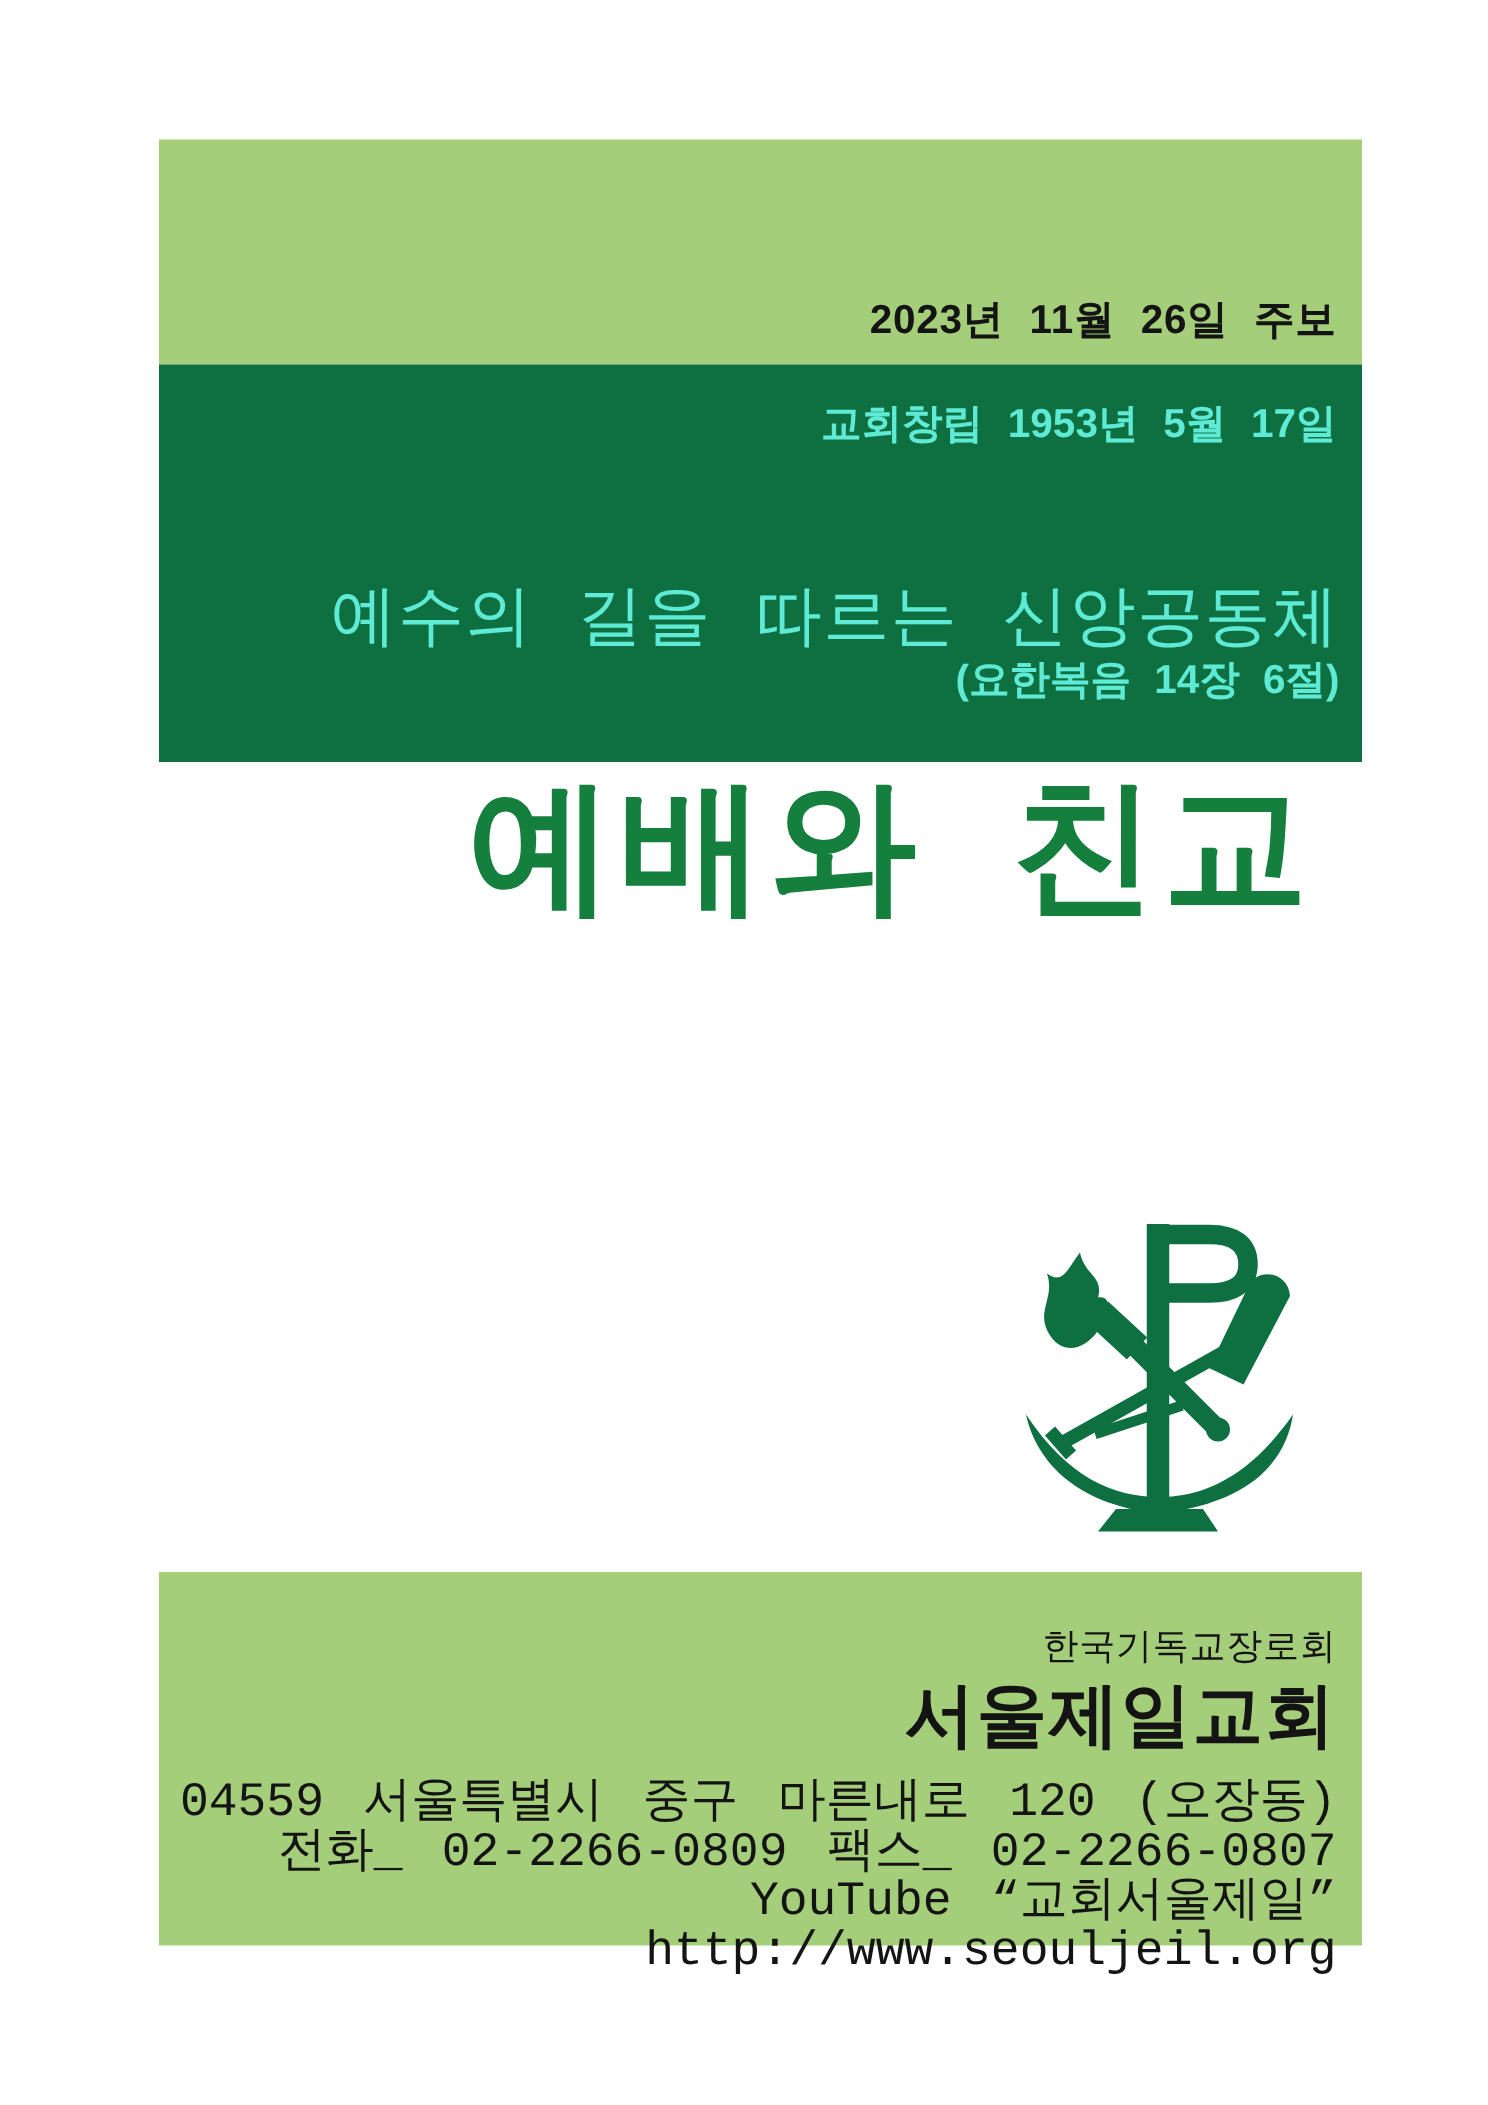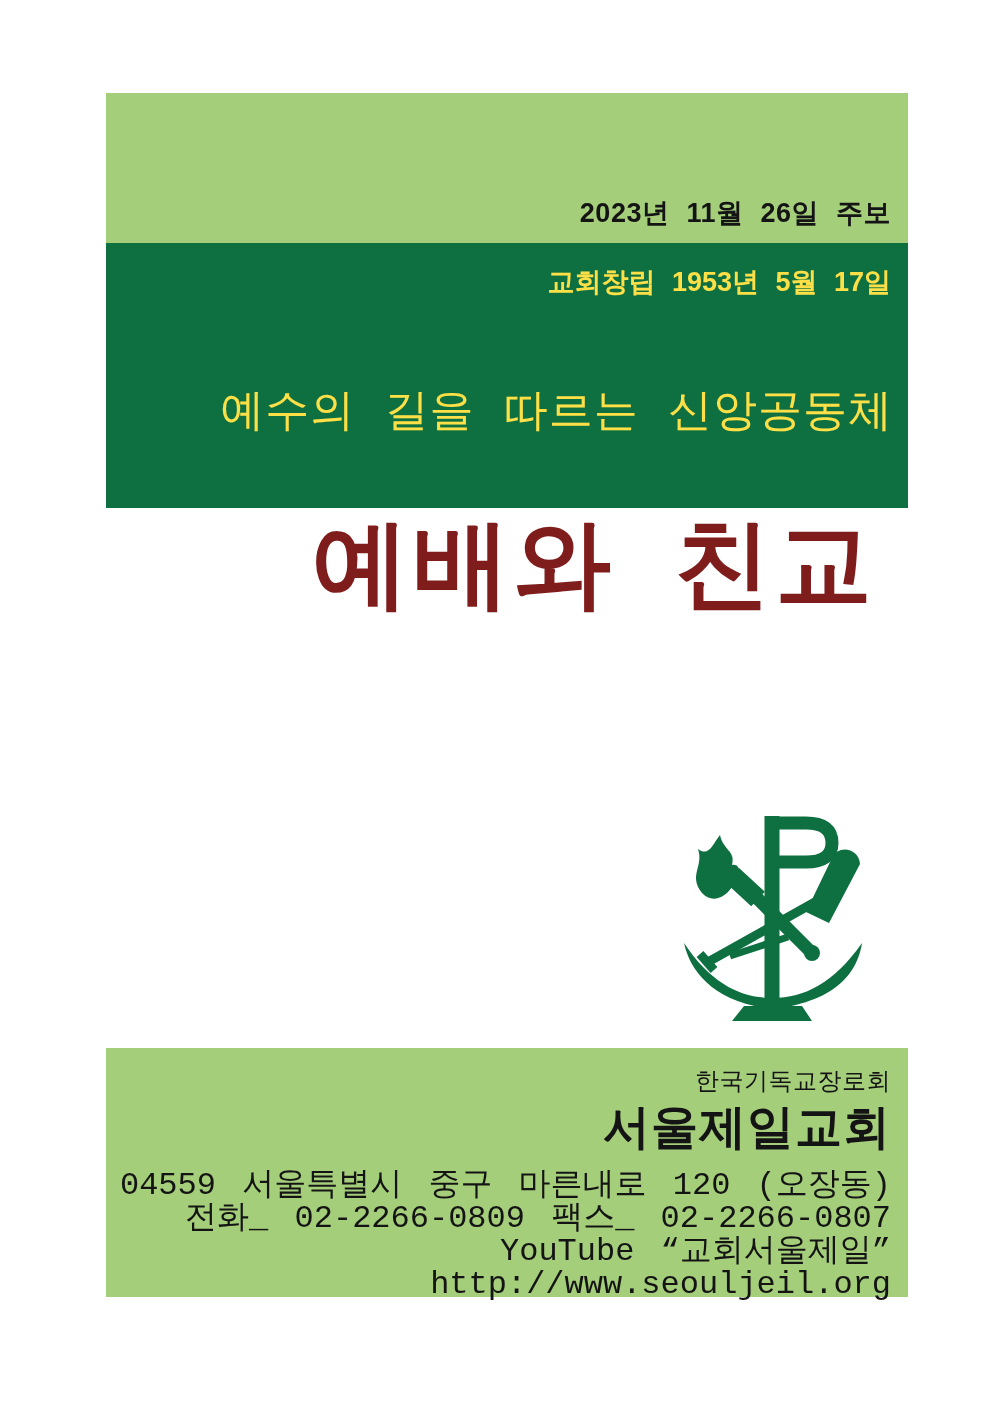--- a/index.html
+++ b/index.html
@@ -30,21 +30,21 @@
     font-weight: 600;
     letter-spacing: 0.5px;
     word-spacing: 9px;
     color: #141414;
     white-space: nowrap;
   }
   .band-dark {
     top: 243px;
     height: 265px;
     background: #0E7041;
-    color: #fde047;
+    color: #5eead4;
   }
   .founded-date {
     position: absolute;
     top: 21px;
     right: 17px;
     font-size: 27px;
     font-weight: 700;
     word-spacing: 9px;
     white-space: nowrap;
   }
@@ -70,21 +70,21 @@
   }
   .main-title {
     position: absolute;
     top: 514px;
     right: 116px;
     font-size: 97px;
     line-height: 100px;
     font-weight: 800;
     letter-spacing: 4px;
     word-spacing: 28px;
-    color: #7f1d1d;
+    color: #15803d;
     white-space: nowrap;
   }
   .emblem {
     position: absolute;
     left: 682px;
     top: 813px;
     width: 188px;
     height: 210px;
   }
   .band-bottom {
@@ -93,21 +93,21 @@
     background: #A5CE7B;
   }
   .band-bottom .stack {
     position: absolute;
     top: 0;
     right: 17px;
     text-align: right;
     white-space: nowrap;
   }
   .denomination {
-    margin-top: 17px;
+    margin-top: 33px;
     font-size: 24px;
     font-weight: 500;
     letter-spacing: 0.5px;
   }
   .church-name {
     margin-top: 5px;
     font-size: 47px;
     line-height: 50px;
     font-weight: 800;
     letter-spacing: 1px;
@@ -126,20 +126,21 @@
 
 <div class="page">
 
   <div class="band band-top">
     <div class="issue-date">2023년 11월 26일 주보</div>
   </div>
 
   <div class="band band-dark">
     <div class="founded-date">교회창립 1953년 5월 17일</div>
     <div class="slogan">예수의 길을 따르는 신앙공동체</div>
+    <div class="scripture-ref">(요한복음 14장 6절)</div>
   </div>
 
   <div class="main-title">예배와 친교</div>
 
   <svg class="emblem" viewBox="0 0 188 210" xmlns="http://www.w3.org/2000/svg" aria-hidden="true">
     <g stroke="#0E7041" fill="none">
       <path d="M90 3 V186" stroke-width="15"></path>
       <path d="M90 10 H124 Q150 10 150 30 Q150 49 124 49 H90" stroke-width="13"></path>
       <path d="M68 78 L128 138" stroke-width="13"></path>
       <path d="M50 62 L76 86" stroke-width="20"></path>

